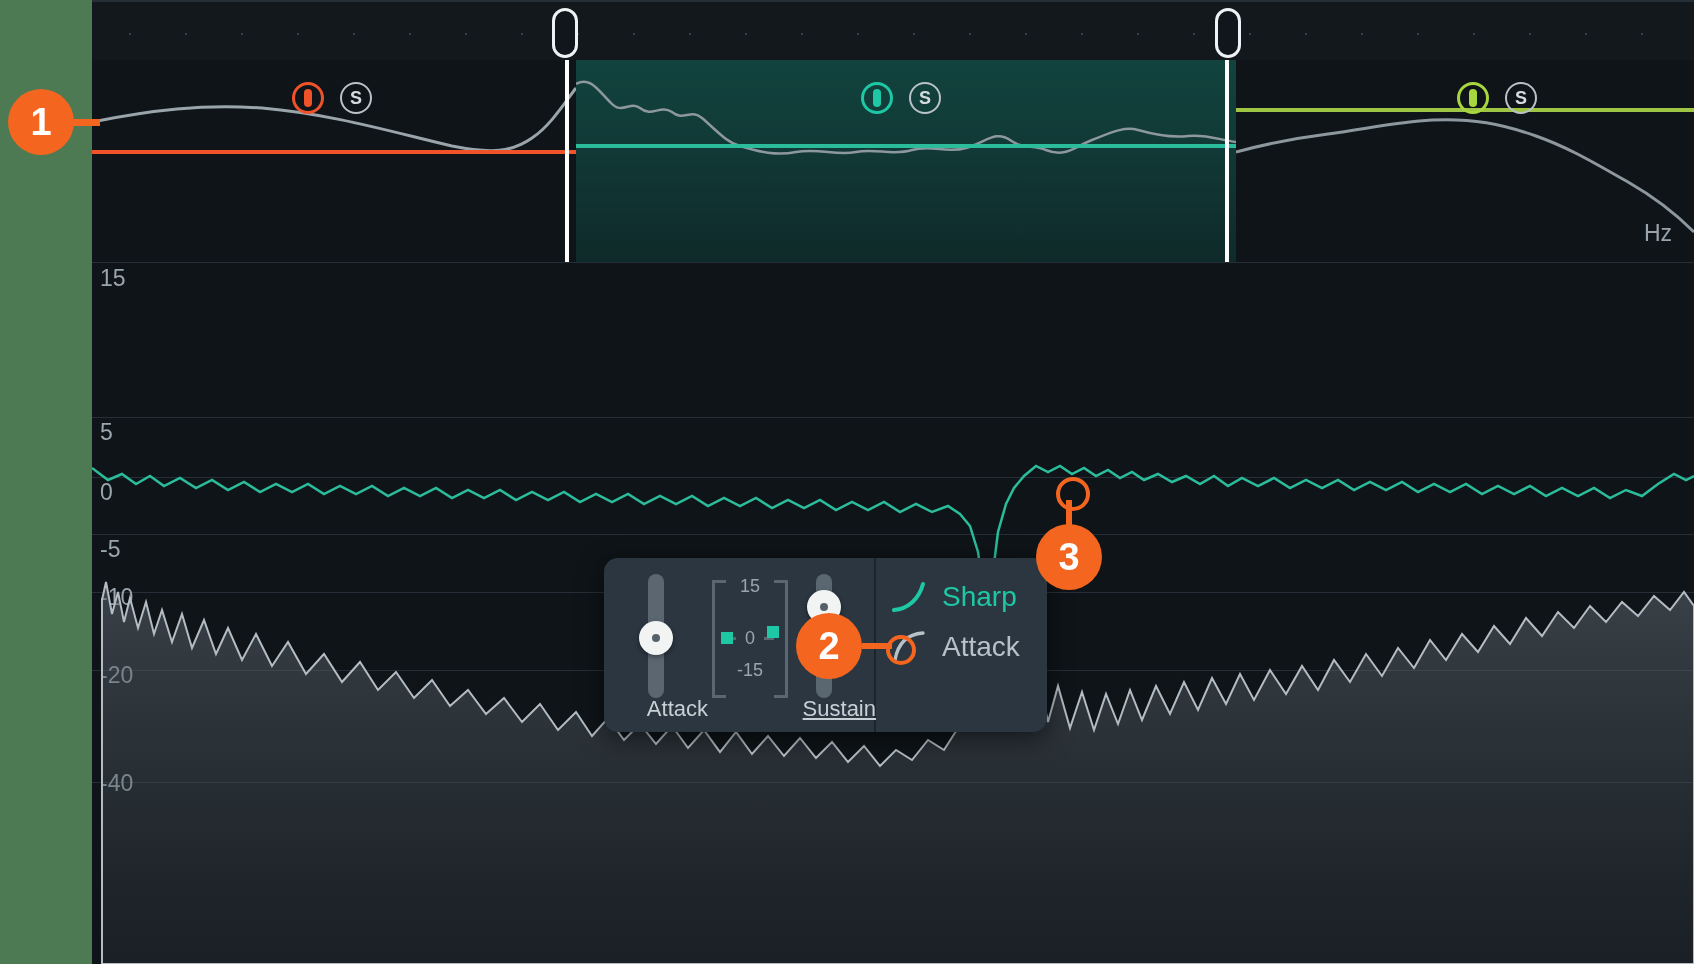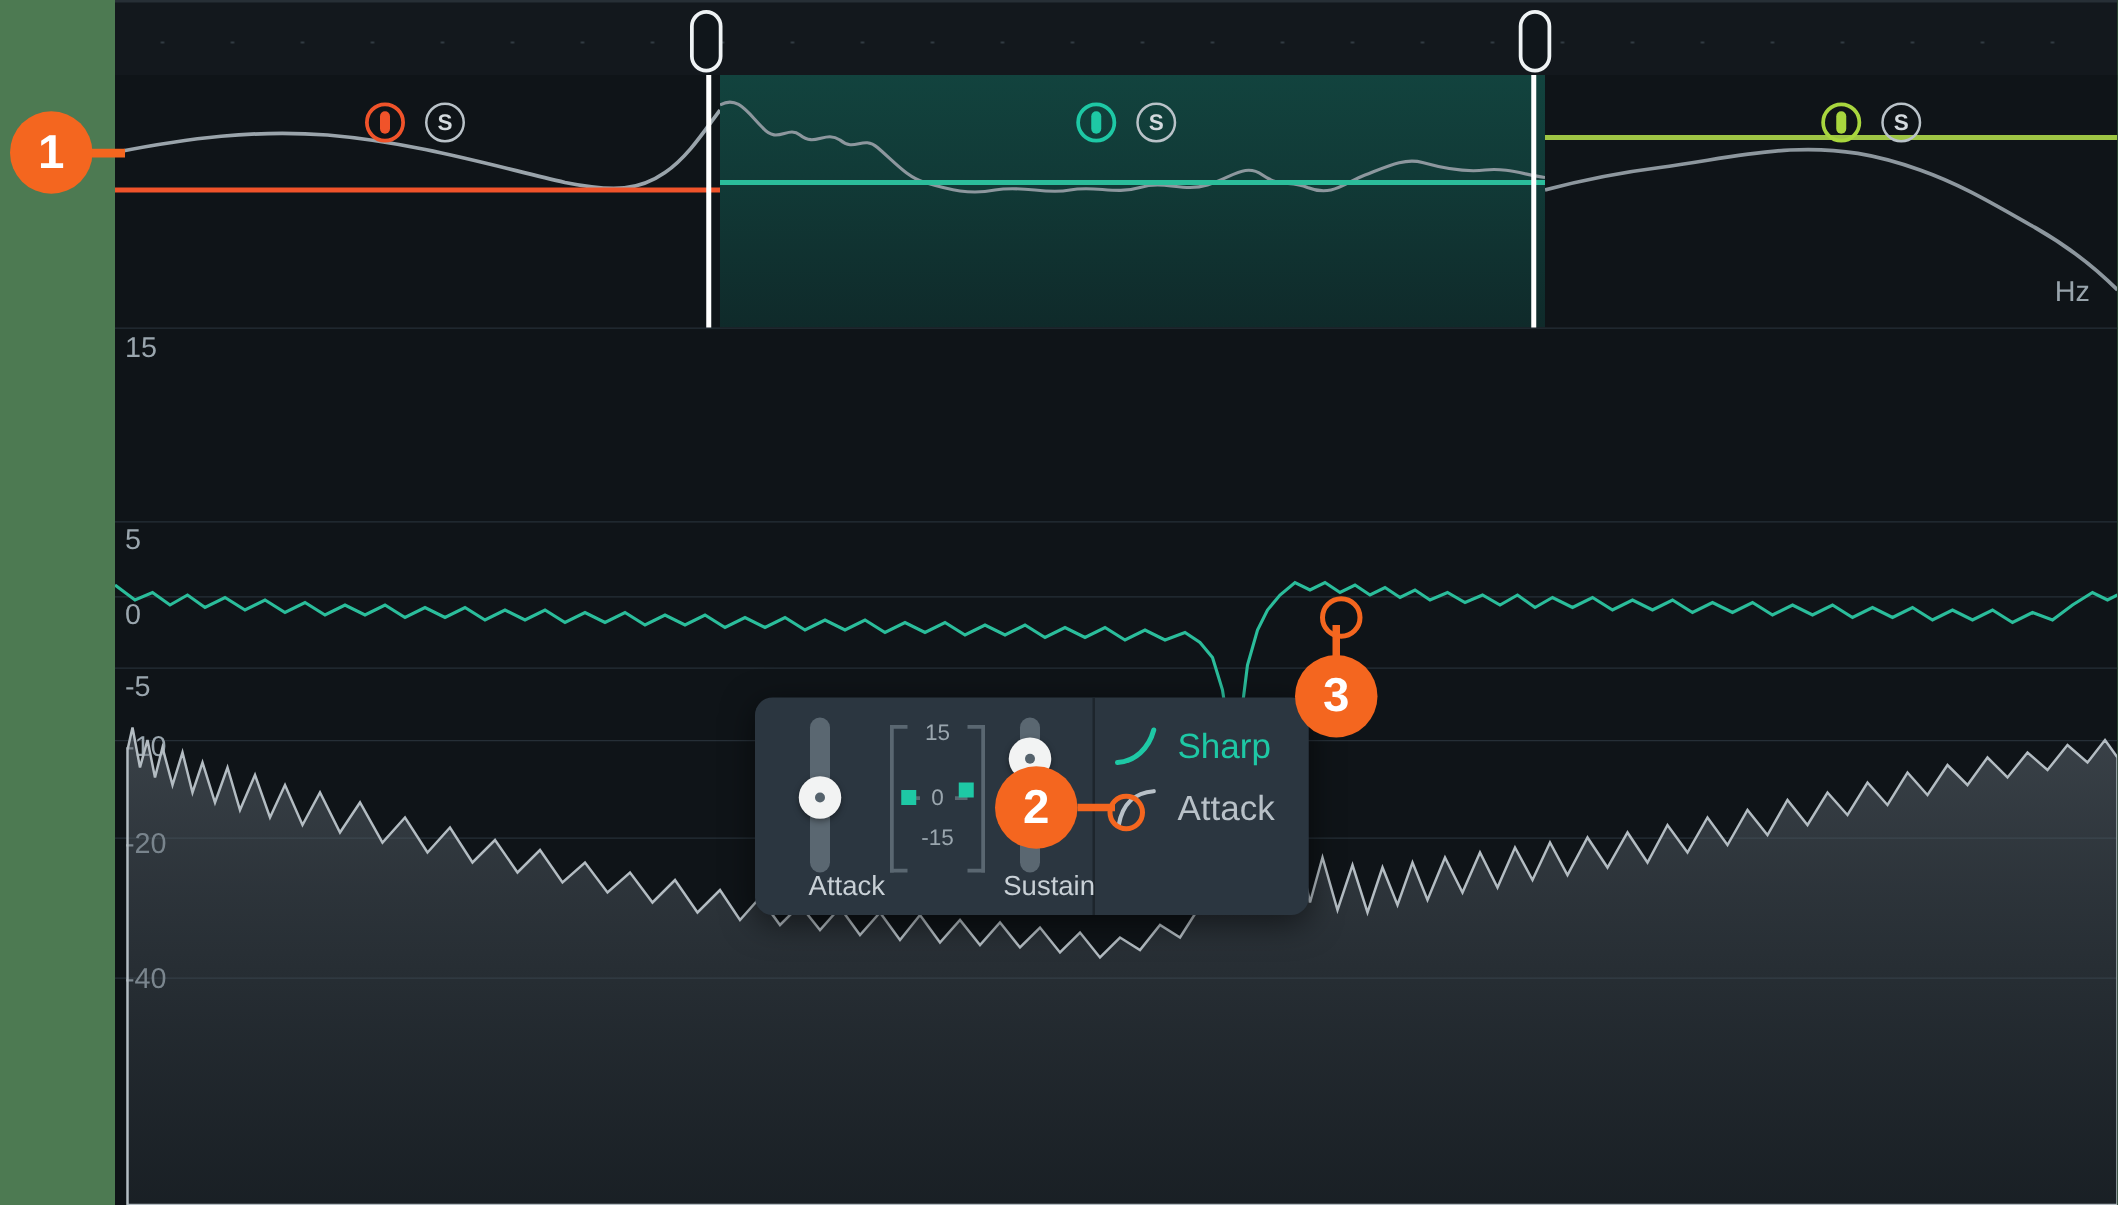--- a/index.html
+++ b/index.html
@@ -213,21 +213,21 @@
                 <em></em>
               </div>
           </div>
           <div class="sl-name" style="left:-16px;">Attack</div>
 
           <div class="vslider" style="left:212px">
             <div class="knob" style="top:27%">
                 <em></em>
               </div>
           </div>
-          <div class="sl-name" style="left:152px;">Sustain</div>
+          <div class="sl-name" style="left:152px;text-decoration:underline;">Sustain</div>
 
           <div id="meter">
             <div class="brk l"></div>
             <div class="brk r"></div>
             <div class="mtick" style="top:-4px">15</div>
             <div class="mtick" style="top:48px">0</div>
             <div class="mtick" style="top:80px">-15</div>
             <div class="mdash" style="left:14px;top:57px"></div>
             <div class="mdash" style="right:14px;top:57px"></div>
             <div class="mblock" style="left:9px;top:52px"></div>

